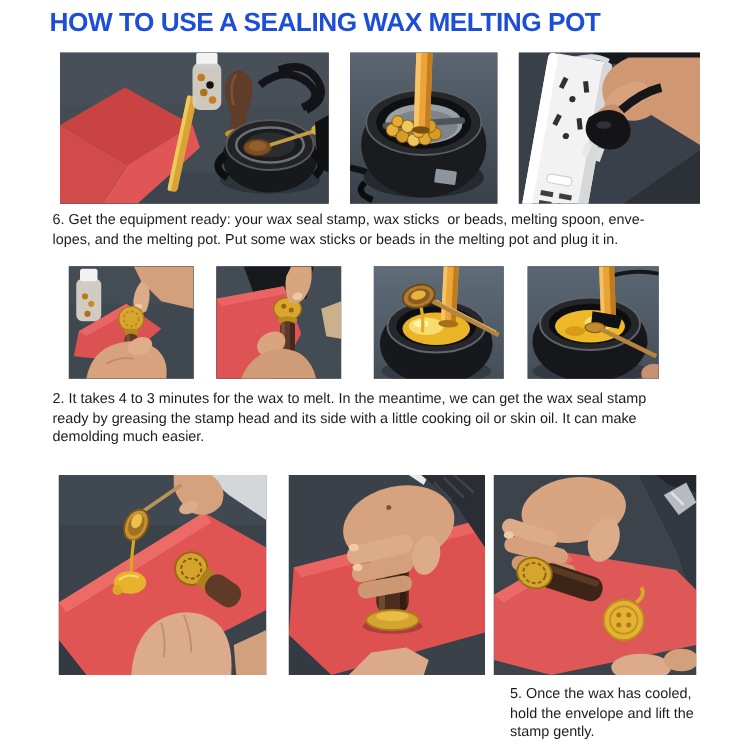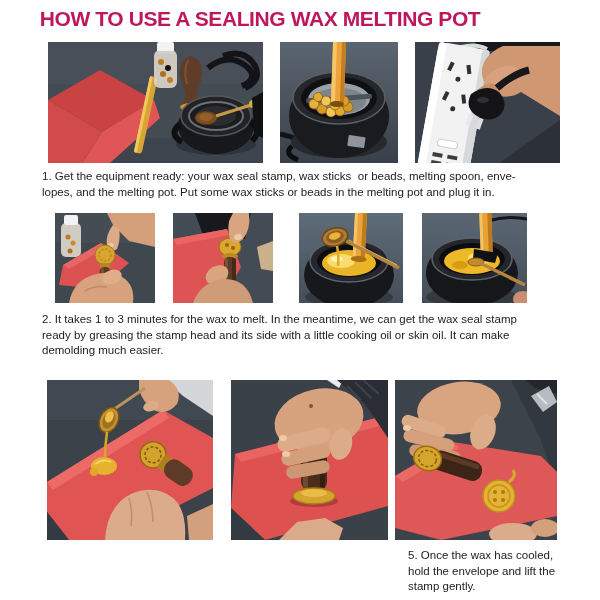--- a/index.html
+++ b/index.html
@@ -1,19 +1,19 @@
 <!DOCTYPE html>
 <html><head>
 <meta charset="utf-8">
 <style>
   html,body{margin:0;padding:0;background:#ffffff;}
   .page{position:relative;width:600px;height:600px;background:#ffffff;overflow:hidden;
         font-family:"Liberation Sans",sans-serif;color:#181818;}
   .title{position:absolute;left:0;top:7px;width:520px;margin:0;text-align:center;
-         font-size:21px;font-weight:700;letter-spacing:-0.4px;color:#be185d;}
+         font-size:21px;font-weight:700;letter-spacing:-0.4px;color:#1d4ed8;}
   .photo{position:absolute;margin:0;padding:0;background:#3f464e;overflow:hidden;}
   .photo svg{display:block;width:100%;height:100%;}
   .caption{position:absolute;margin:0;font-size:11.5px;line-height:15.5px;color:#1c1c1c;
            white-space:pre-wrap;}
 </style>
 </head>
 <body>
 
 <div class="page">
 
@@ -153,21 +153,21 @@
         <ellipse cx="70" cy="52" rx="14" ry="8" fill="#c78f6a" transform="rotate(-38 70 52)"></ellipse>
         <path d="M82,46 Q98,32 114,28" stroke="#17171a" stroke-width="7" fill="none"></path>
         <path d="M56,52 q-7,14 6,22 q14,8 24,-2 q8,-10 -2,-22 q-13,-9 -28,2 Z" fill="#141417"></path>
         <ellipse cx="68" cy="58" rx="6" ry="3" fill="#303036"></ellipse>
         <rect x="52" y="72" width="5" height="11" fill="#e8e8ea" transform="rotate(20 54 77)"></rect>
         <rect x="62" y="76" width="5" height="11" fill="#dcdce0" transform="rotate(20 64 81)"></rect>
       </g>
     </svg>
   </figure>
 
-  <p class="caption" style="left:42px;top:169px;width:522px;">1. Get the equipment ready: your wax seal stamp, wax sticks  or beads, melting spoon, enve-
+  <p class="caption" style="left:42px;top:169px;width:522px;">6. Get the equipment ready: your wax seal stamp, wax sticks  or beads, melting spoon, enve-
 lopes, and the melting pot. Put some wax sticks or beads in the melting pot and plug it in.</p>
 
   <figure class="photo" style="left:55px;top:213px;width:100px;height:90px;">
     <svg viewBox="0 0 100 90" preserveAspectRatio="none">
       <rect width="100" height="90" fill="#3f474f"></rect>
       <rect width="100" height="30" fill="#49525a" opacity="0.5"></rect>
       <g>
         <rect x="6" y="10" width="20" height="34" rx="5" fill="#d9d3c7" opacity="0.95"></rect>
         <rect x="9" y="2" width="14" height="10" rx="2" fill="#f2f2f2"></rect>
         <circle cx="13" cy="24" r="2.5" fill="#bd7a20"></circle>
@@ -292,21 +292,21 @@
       </g>
       <path d="M52,36 l24,4 l-3,10 l-22,-4 z" fill="#101114"></path>
       <g>
         <ellipse cx="54" cy="49" rx="8" ry="4" fill="#c28c2e" stroke="#8a5c14" stroke-width="1"></ellipse>
         <line x1="58" y1="50" x2="103" y2="72" stroke="#b5853e" stroke-width="3.5"></line>
       </g>
       <ellipse cx="101" cy="86" rx="10" ry="8" fill="#c89070"></ellipse>
     </svg>
   </figure>
 
-  <p class="caption" style="left:42px;top:312px;width:522px;">2. It takes 1 to 3 minutes for the wax to melt. In the meantime, we can get the wax seal stamp
+  <p class="caption" style="left:42px;top:312px;width:522px;">2. It takes 4 to 3 minutes for the wax to melt. In the meantime, we can get the wax seal stamp
 ready by greasing the stamp head and its side with a little cooking oil or skin oil. It can make
 demolding much easier.</p>
 
   <figure class="photo" style="left:47px;top:380px;width:166px;height:160px;">
     <svg viewBox="0 0 166 160" preserveAspectRatio="none">
       <g>
         <rect width="166" height="160" fill="#3b424a"></rect>
         <rect width="166" height="40" fill="#454d56" opacity="0.6"></rect>
       </g>
       <g>

